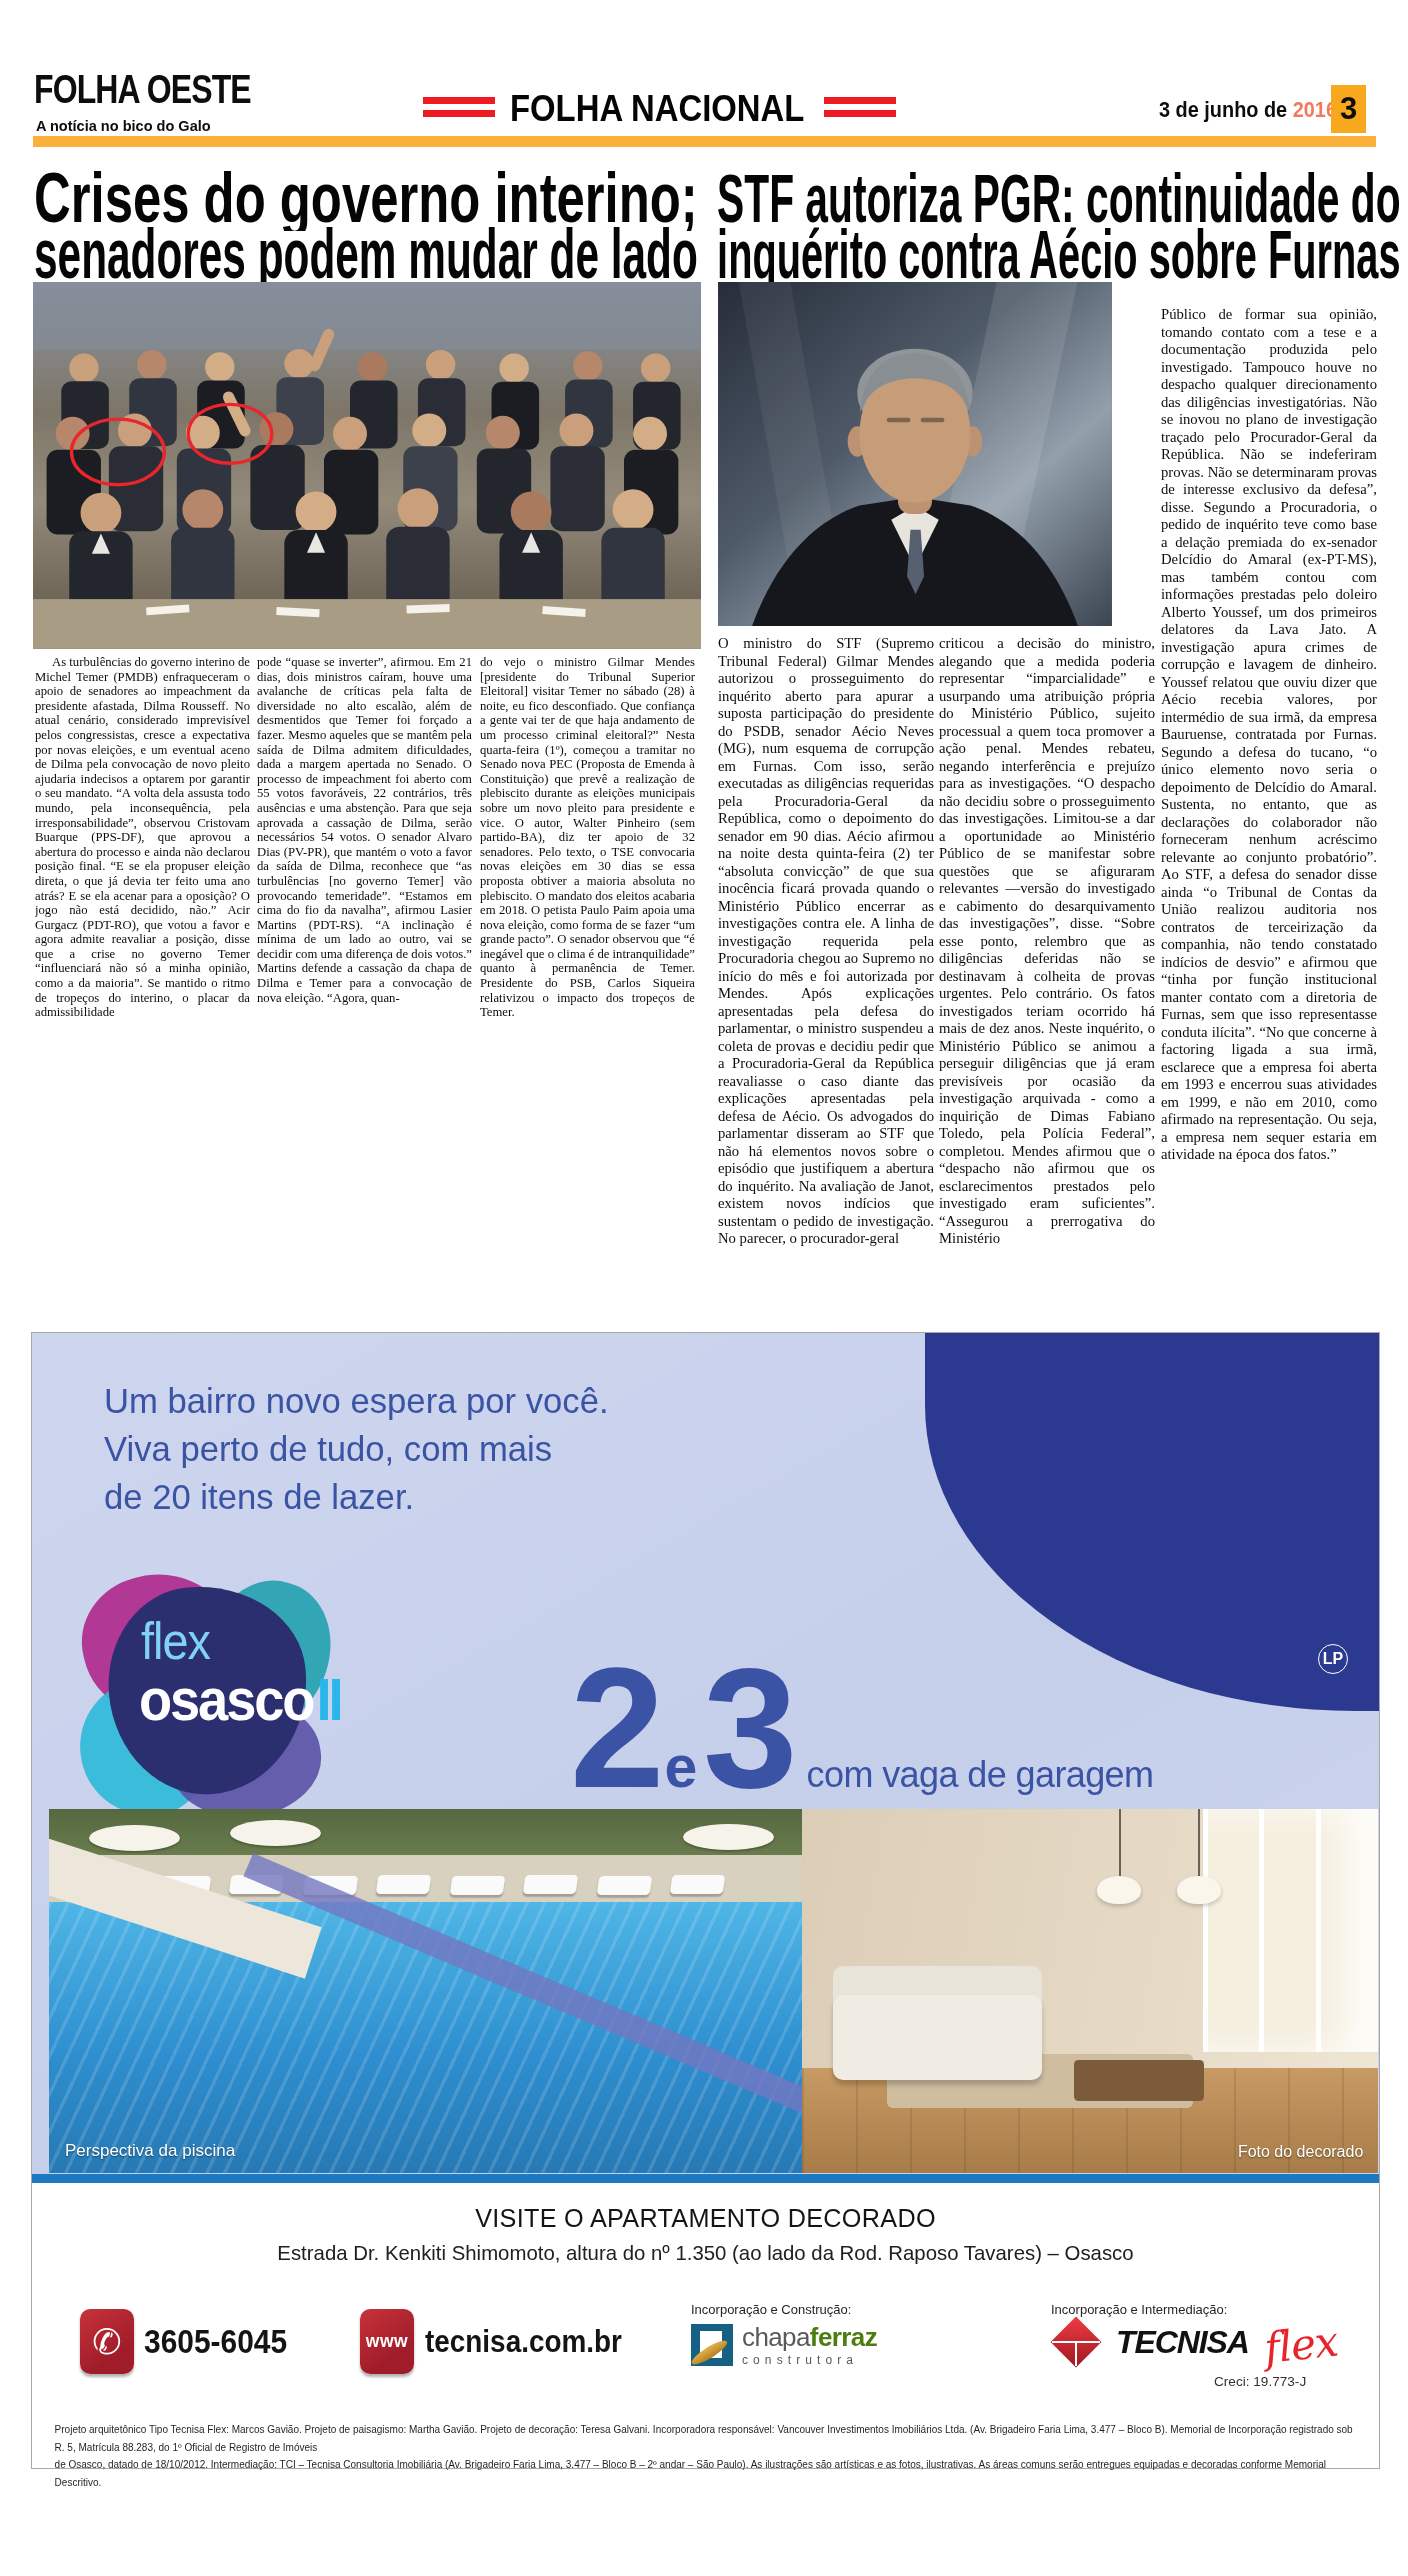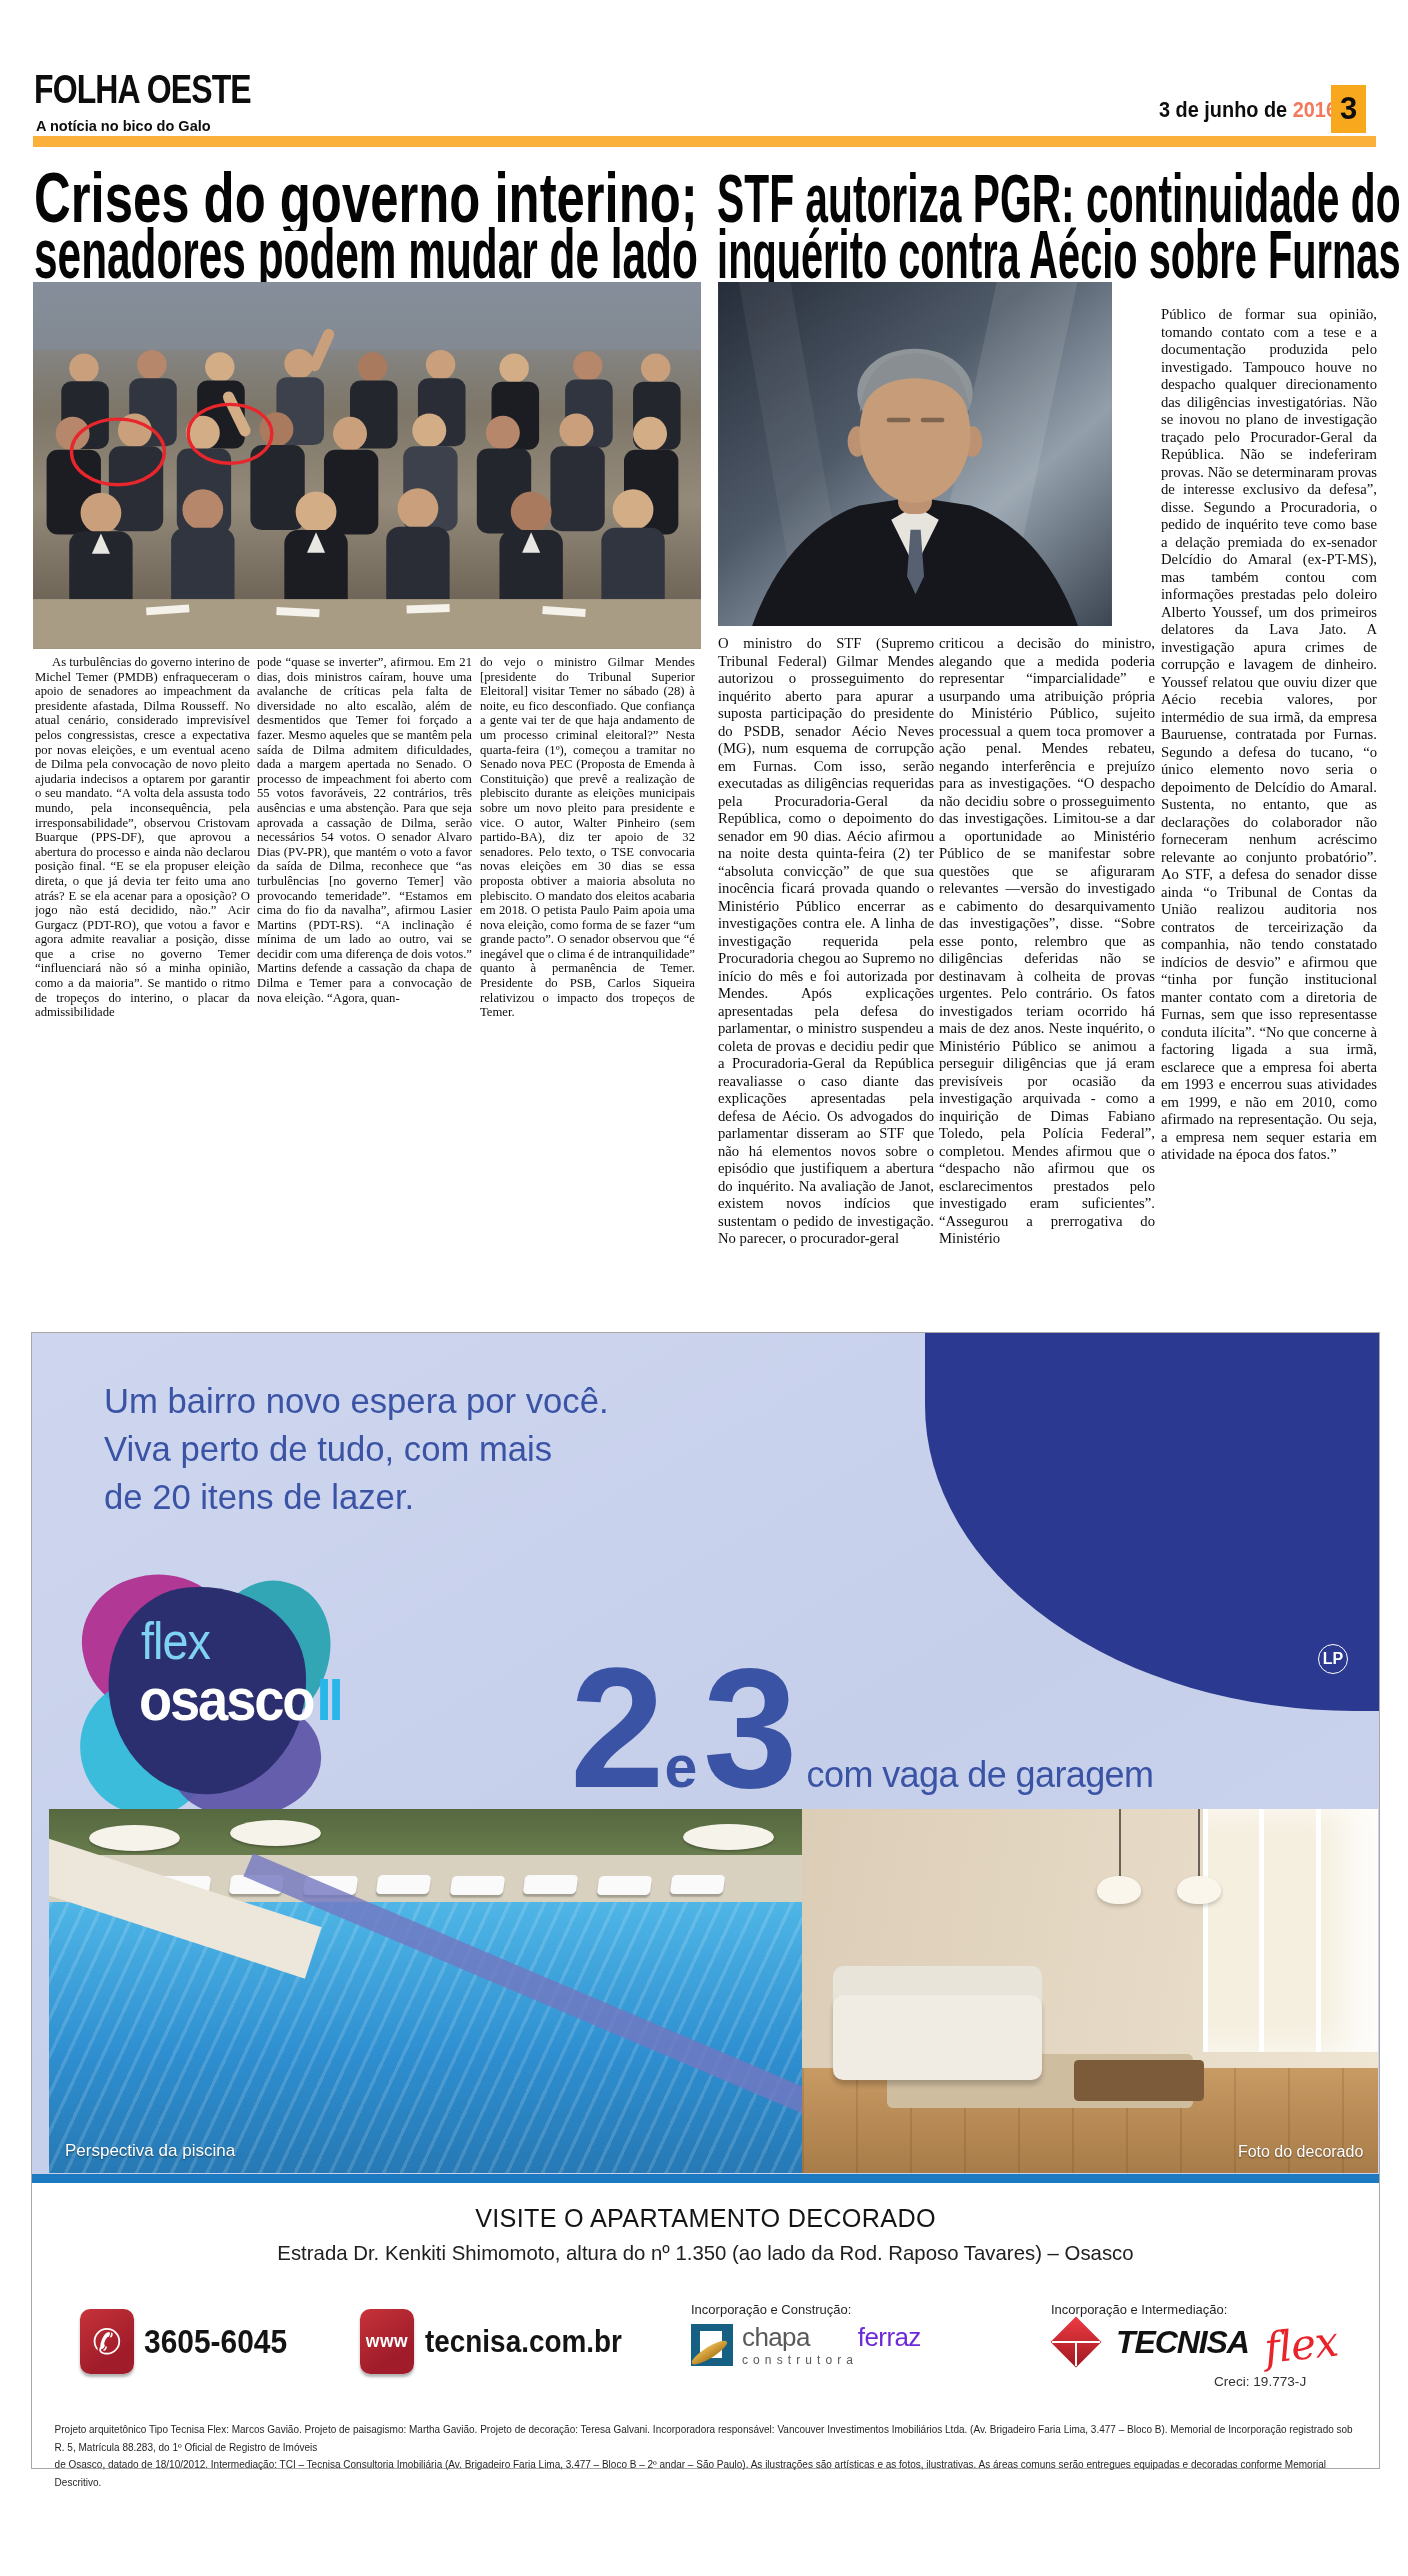--- a/index.html
+++ b/index.html
@@ -128,21 +128,21 @@
   .contact-site{left:393px;top:991px;font-size:31px;font-weight:bold;color:#141414;
                 transform:scaleX(.9);transform-origin:left top;white-space:nowrap;}
   .small-label{position:absolute;font-size:13px;color:#231f20;white-space:nowrap;}
   .pf-row{left:659px;top:991px;display:flex;align-items:center;gap:9px;}
   .pf-square{width:42px;height:42px;background:#156083;position:relative;overflow:hidden;}
   .pf-inner{position:absolute;left:8.5px;top:6.8px;width:22.6px;height:27px;background:#fff;}
   .pf-swoosh{position:absolute;left:-2.3px;top:22.6px;width:41px;height:11.3px;border-radius:50%;
              background:linear-gradient(#e3b34c,#b57f1f);transform:rotate(-32deg);}
   .pf-text{line-height:1;}
   .pf-name{font-size:26px;color:#58595b;letter-spacing:-0.6px;}
-  .pf-name b{font-weight:normal;color:#6d28d9;margin-left:48px;}
+  .pf-name b{font-weight:bold;color:#4d7c0f;}
   .pf-sub{font-size:12px;color:#58595b;letter-spacing:5.1px;margin-top:3.4px;}
   .tec-row{left:1019px;top:984px;display:flex;align-items:center;gap:15px;}
   .tec-diamond{width:50px;height:50px;position:relative;flex:0 0 auto;}
   .tec-diamond .dsq{position:absolute;left:6.8px;top:6.8px;width:36px;height:36px;
                     background:linear-gradient(135deg,#ee3b43,#a01820);transform:rotate(45deg);}
   .tec-diamond .dh{position:absolute;left:1.1px;top:24px;width:48px;height:2.3px;background:#fff;}
   .tec-diamond .dv{position:absolute;left:24px;top:25px;width:2.3px;height:24px;background:#fff;}
   .tec-name{font-size:32px;font-weight:bold;font-style:italic;color:#121212;letter-spacing:-1.1px;}
   .tec-flex{font-family:"DejaVu Serif",serif;font-style:italic;font-size:42px;color:#e8232a;
             transform:rotate(-6deg) translateY(2.3px);display:inline-block;letter-spacing:-1.1px;}
@@ -150,20 +150,33 @@
   .legal{left:22.6px;top:1088px;width:1305px;font-size:10px;line-height:17.5px;color:#231f20;}
 </style>
 </head>
 <body>
 
 <div class="page">
 
   <div class="abs brand">FOLHA OESTE</div>
   <div class="abs tagline">A notícia no bico do Galo</div>
 
+  <div class="abs section-group">
+    <div class="dbl-bars">
+        <span></span>
+        <span></span>
+      </div>
+    <svg width="300" height="48" class="hl" viewBox="0 0 530 84">
+      <text x="0" y="66" font-size="66" fill="#29abe2" textLength="520" lengthAdjust="spacingAndGlyphs">FOLHA NACIONAL</text>
+    </svg>
+    <div class="dbl-bars">
+        <span></span>
+        <span></span>
+      </div>
+  </div>
 
   <div class="abs date-line">
     <span>3 de junho de</span>
     <span class="date-year">2016</span>
   </div>
   <div class="abs pagenum-box">3</div>
   <div class="abs orange-bar"></div>
 
   <svg class="abs hl" style="left:31px;top:168px;" width="676" height="63" viewBox="0 0 1195 112">
     <text x="2" y="96" font-size="124" textLength="1180" lengthAdjust="spacingAndGlyphs">Crises do governo interino;</text>

